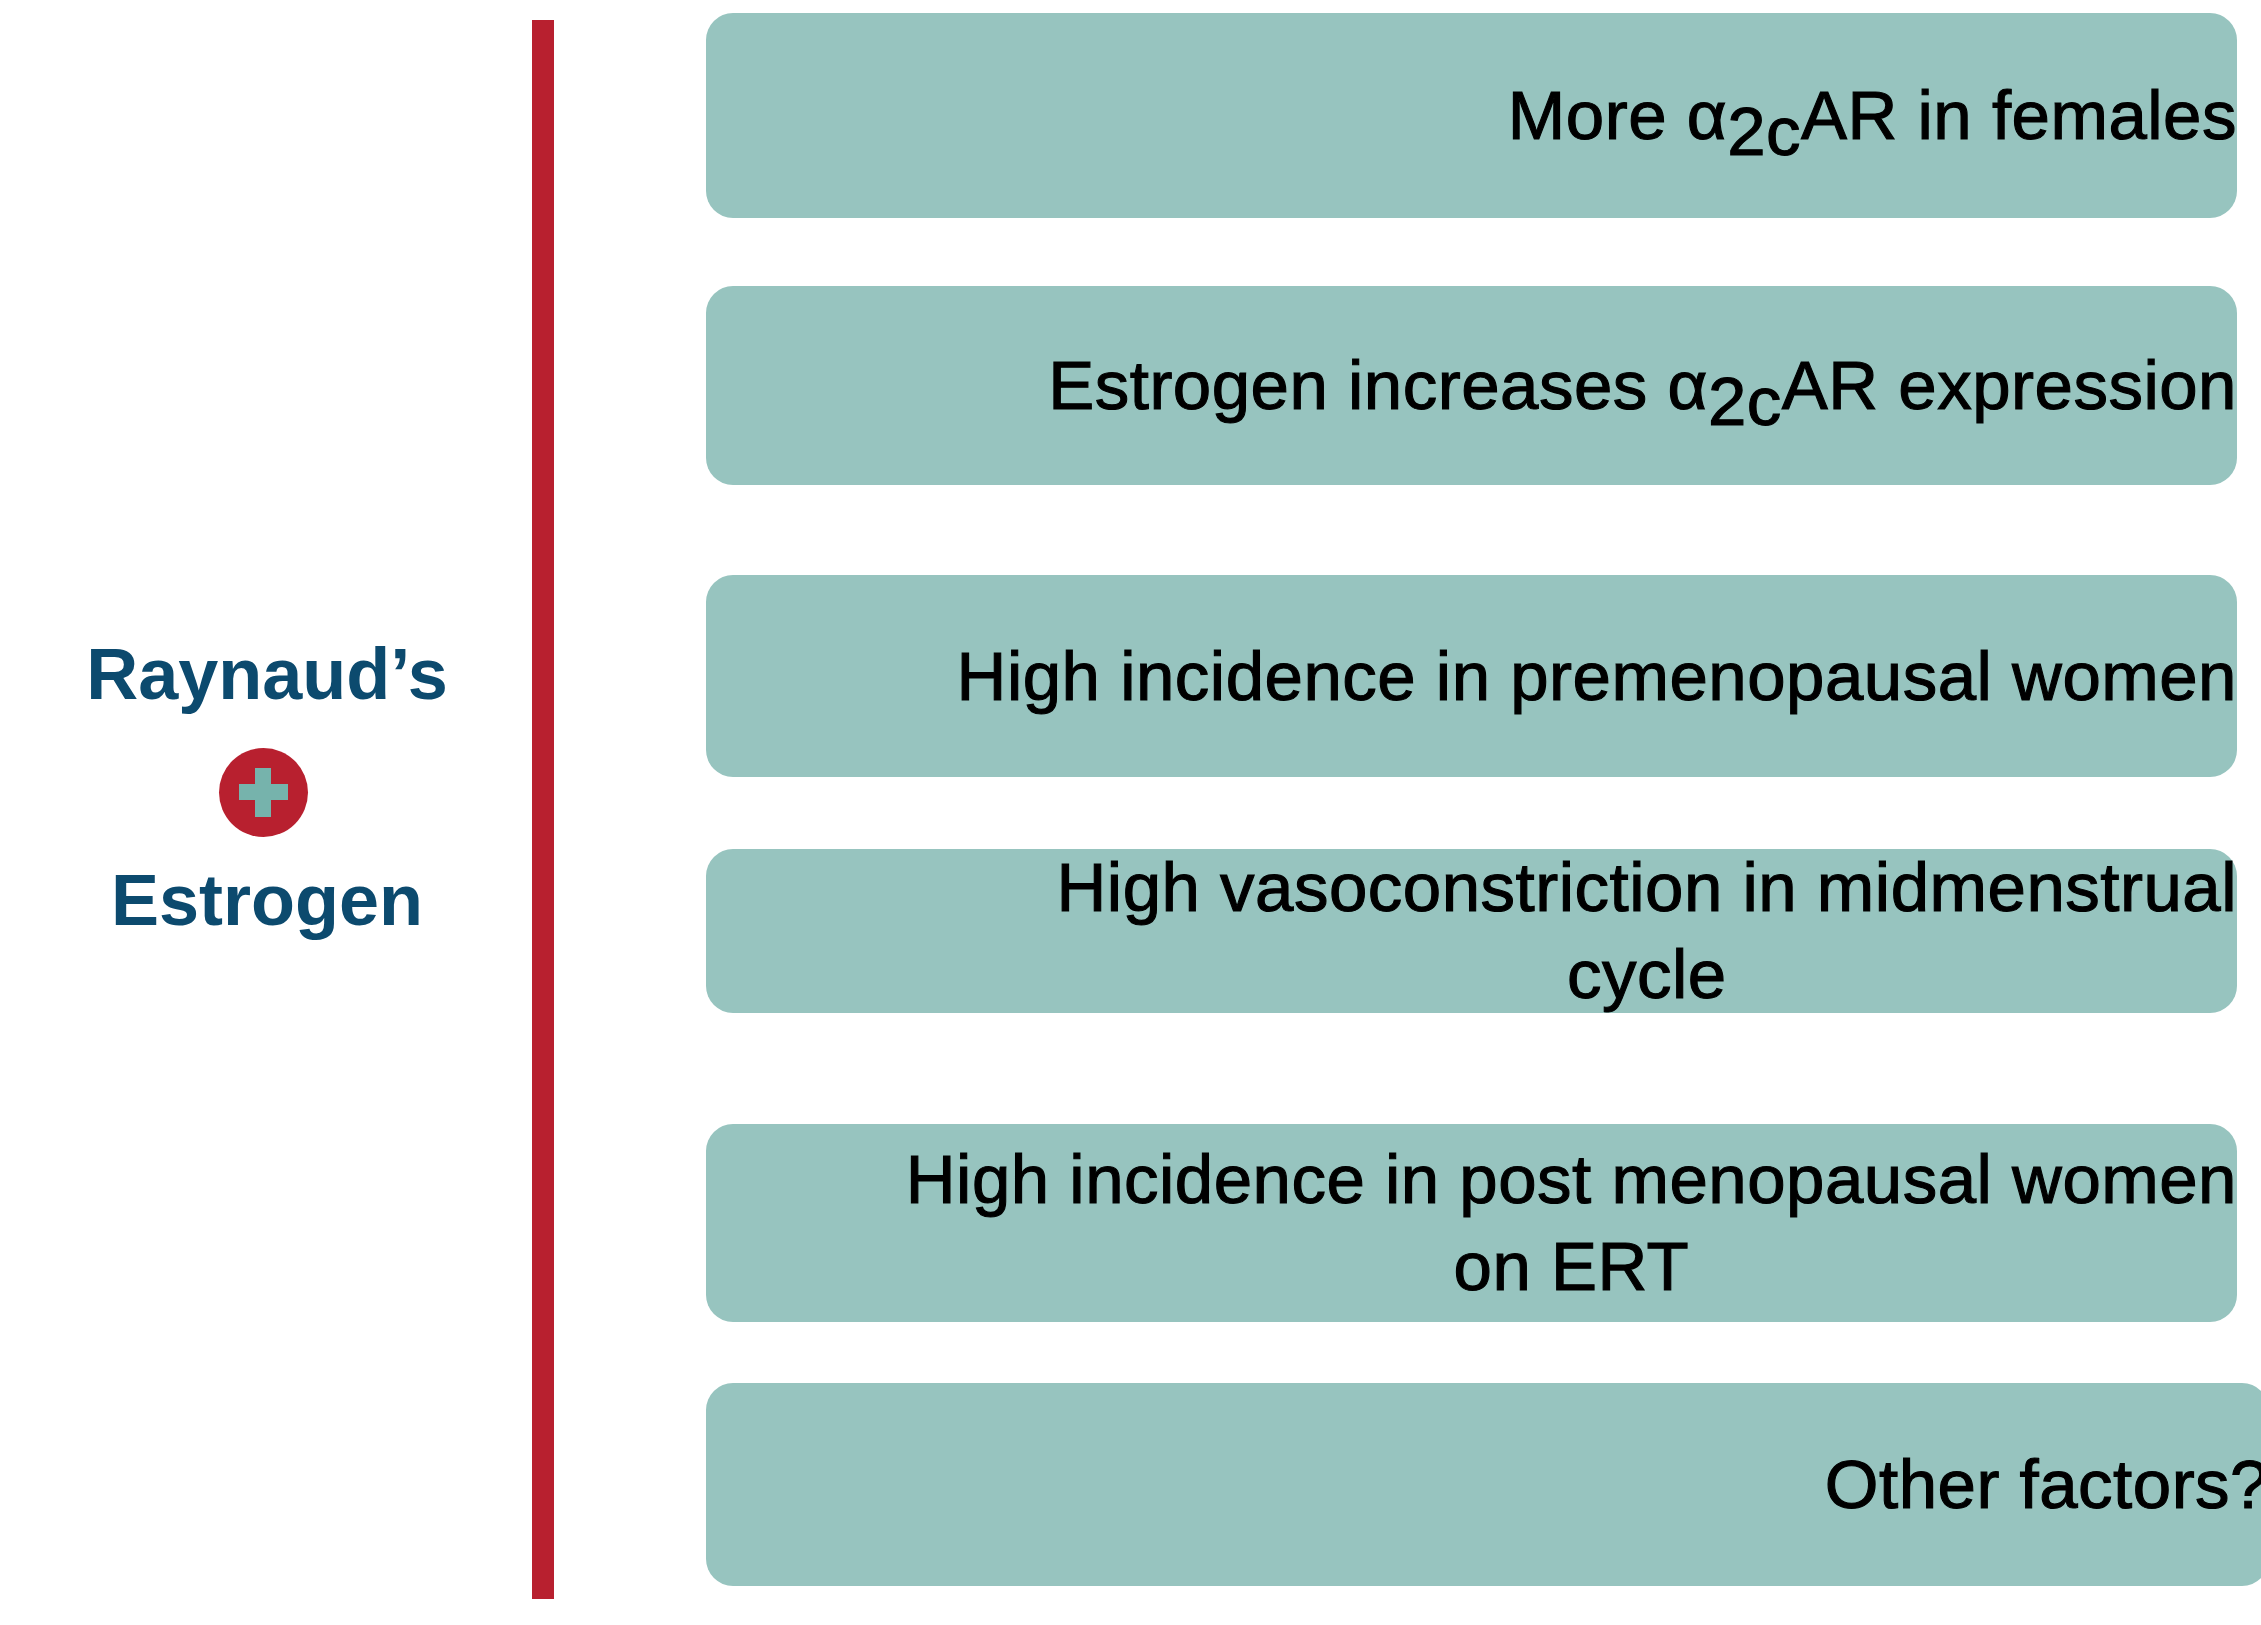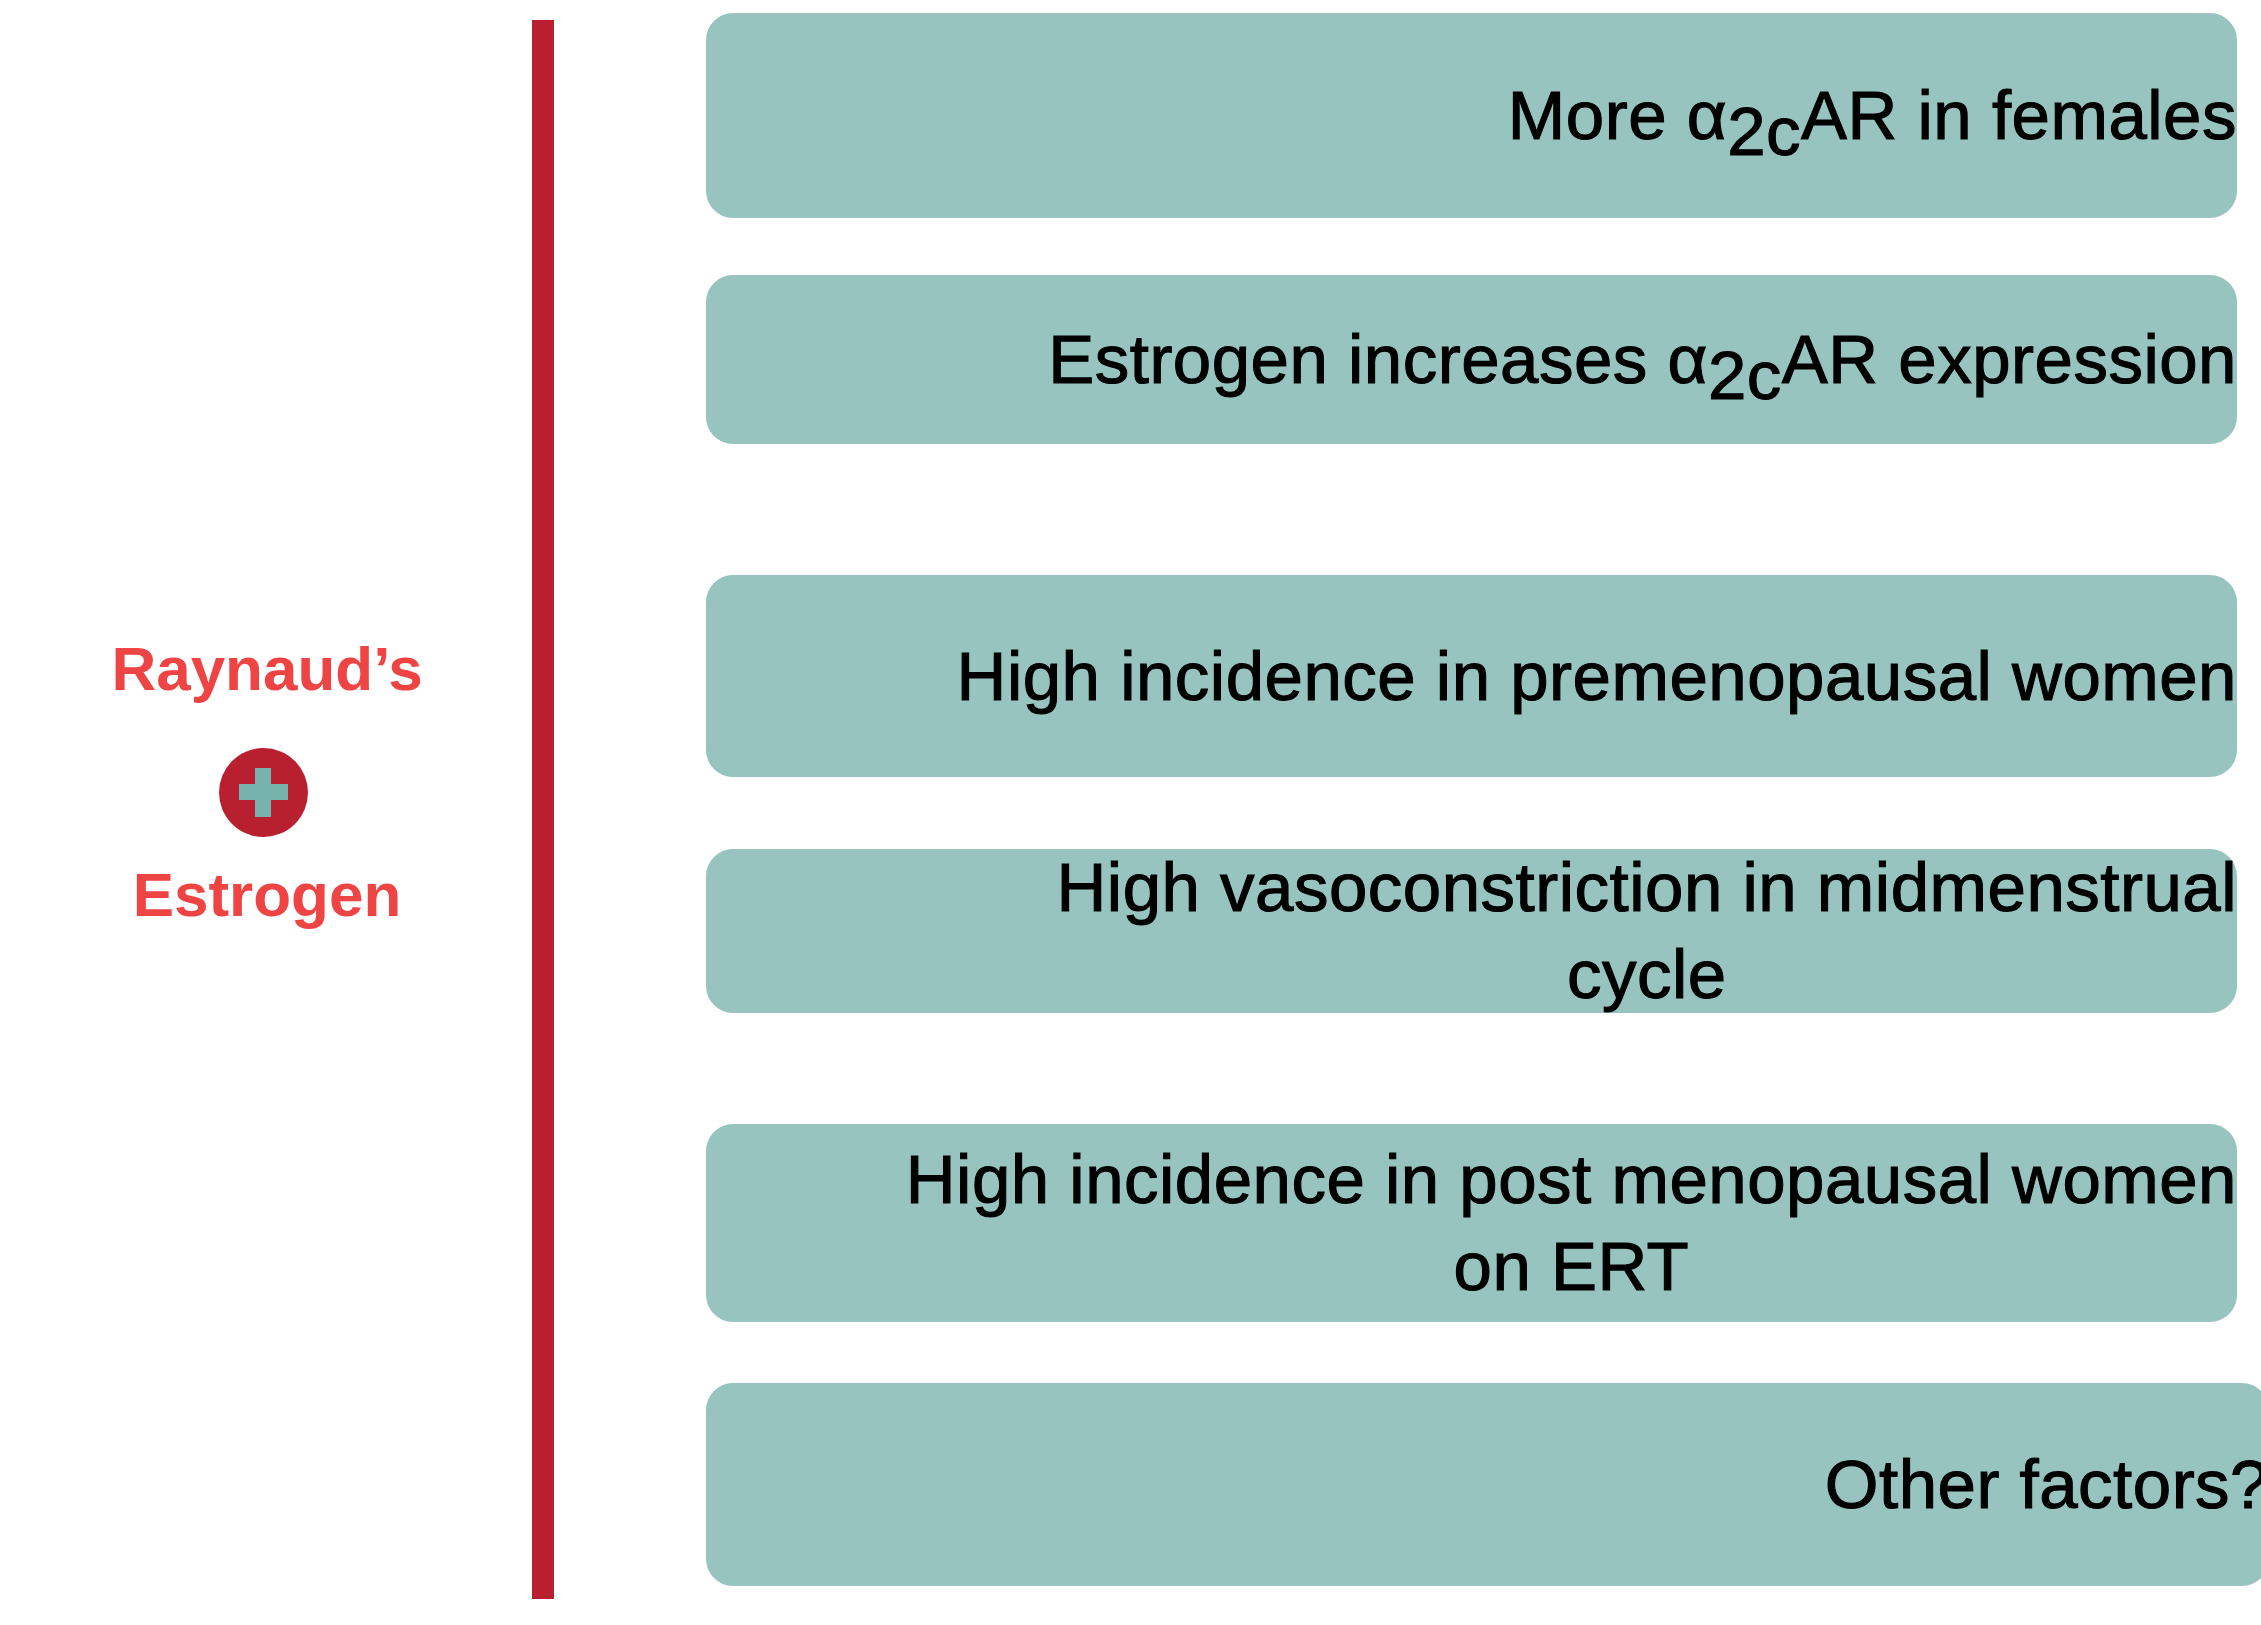--- a/index.html
+++ b/index.html
@@ -1,17 +1,17 @@
 <!DOCTYPE html>
 <html style="font-size:14.5px"><head>
 <meta charset="utf-8">
 <style>
   html,body{margin:0;padding:0;background:#ffffff;}
   body{width:2262px;height:1626px;position:relative;overflow:hidden;font-family:"Liberation Sans",sans-serif;}
-  .left-label{position:absolute;left:0;width:534px;text-align:center;font-weight:bold;color:#ef4444;font-size:62px;line-height:1;}
+  .left-label{position:absolute;left:0;width:534px;text-align:center;font-weight:bold;color:#0c4a6e;font-size:72px;line-height:1;}
   .plus{position:absolute;left:219px;top:748px;width:89px;height:89px;border-radius:50%;background:#b8202f;}
   .plus:before,.plus:after{content:"";position:absolute;background:#76b3ac;}
   .plus:before{left:36px;top:20px;width:16.3px;height:49px;}
   .plus:after{left:20px;top:36px;width:49px;height:16.3px;}
   .vline{position:absolute;left:532px;top:20px;width:22px;height:1579px;background:#b8202f;}
   .box{position:absolute;left:706px;width:1531px;background:#97c4bf;border-radius:27px;display:flex;align-items:center;justify-content:flex-end;text-align:center;}
   .box span{color:#000;font-size:69px;line-height:87px;letter-spacing:0.5px;-webkit-text-stroke:1.1px #000;white-space:pre-line;}
   .sub{font-size:47px;position:relative;top:16.3px;}
 </style>
 </head>
@@ -20,21 +20,21 @@
 <div class="left-label" style="top:638px;">Raynaud’s</div>
 <div class="plus"></div>
 <div class="left-label" style="top:864px;">Estrogen</div>
 
 <div class="vline"></div>
 
 <div class="box" style="top:12.7px;height:205px;">
   <span><span>More α</span><span class="sub">2c</span><span>AR in females</span></span>
 </div>
 
-<div class="box" style="top:275px;height:169px;">
+<div class="box" style="top:286px;height:199px;">
   <span><span>Estrogen increases α</span><span class="sub">2c</span><span>AR expression</span></span>
 </div>
 
 <div class="box" style="top:575px;height:202px;">
   <span>High incidence in premenopausal women</span>
 </div>
 
 <div class="box" style="top:849px;height:164px;">
   <span>High vasoconstriction in midmenstrual
 cycle</span>

